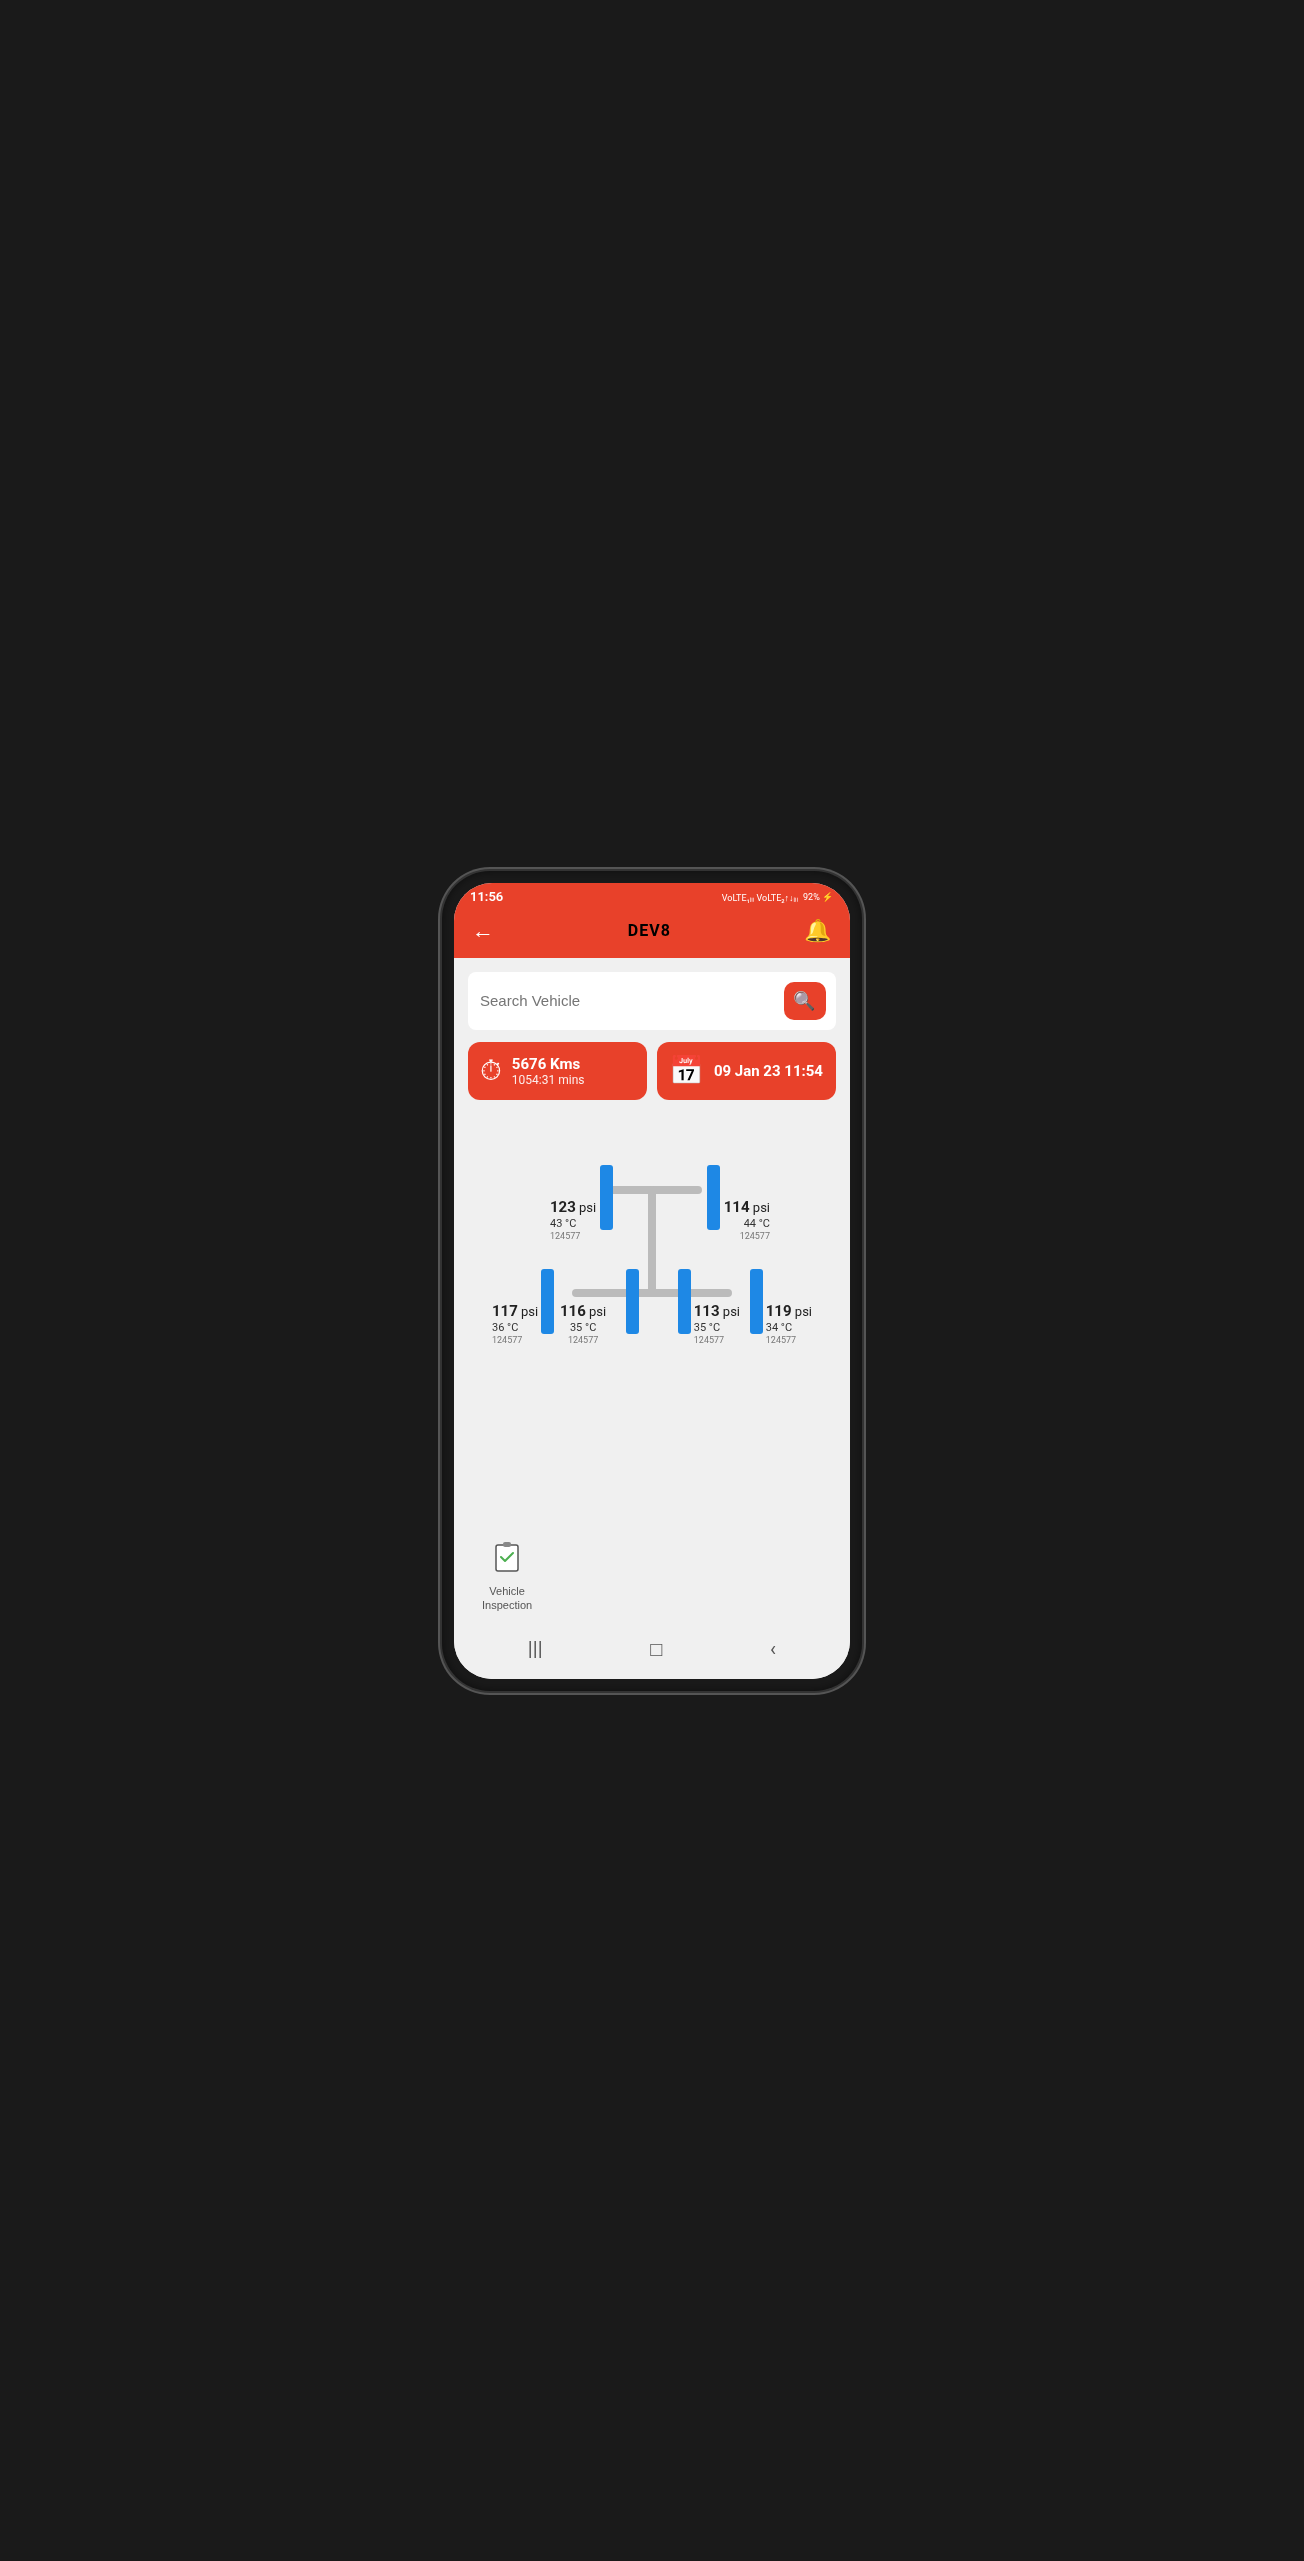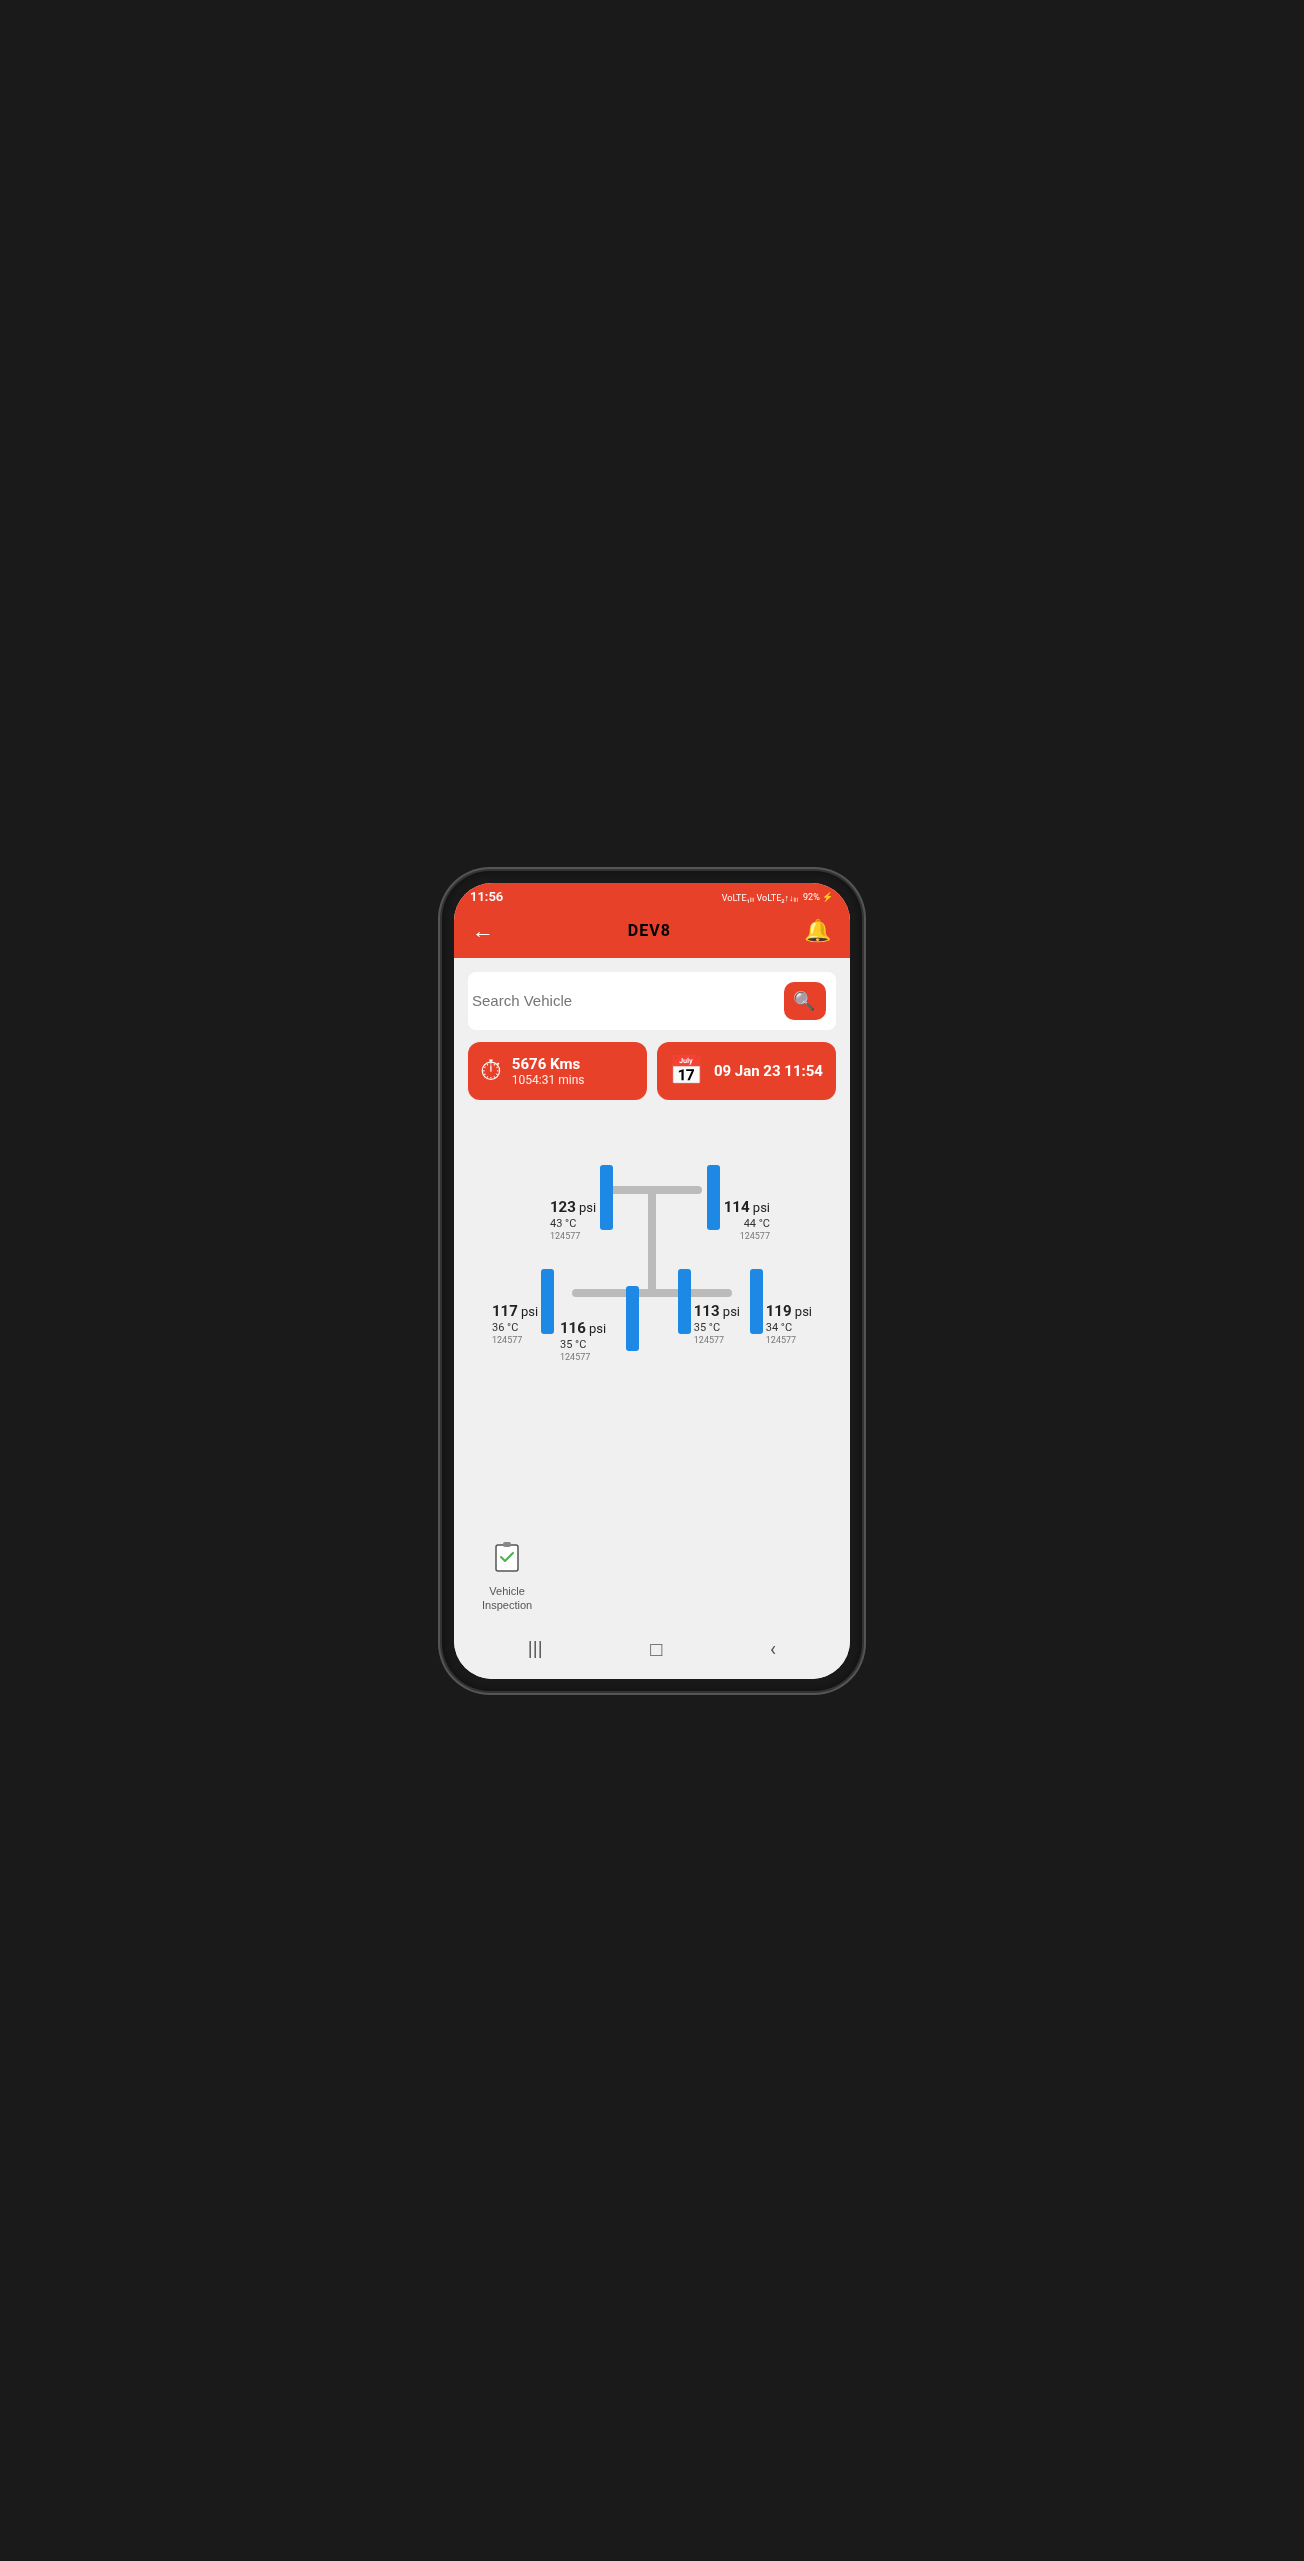--- a/index.html
+++ b/index.html
@@ -100,21 +100,21 @@
       display: flex;
       flex-direction: column;
     }
 
     
     .search-container {
       display: flex;
       align-items: center;
       background: white;
       border-radius: 8px;
-      padding: 10px 10px 10px 4px;
+      padding: 10px 10px 10px 12px;
       margin-bottom: 12px;
       gap: 8px;
     }
 
     .search-input {
       flex: 1;
       border: none;
       outline: none;
       background: transparent;
       font-size: 15px;
@@ -352,21 +352,21 @@
 
         <div class="tire-block" style="position:absolute; top:122px; left:0px; flex-direction:row-reverse; align-items:center; gap:3px;">
           <div class="tire-rect"></div>
           <div class="tire-data">
             <span class="td-psi"><b>117</b> <span>psi</span></span>
             <span class="td-temp"><span>36</span> °C</span>
             <span class="td-id">124577</span>
           </div>
         </div>
 
-        <div class="tire-block" style="position:absolute; top:139px; left:68px; flex-direction:row-reverse; align-items:center; gap:20px;">
+        <div class="tire-block" style="position:absolute; top:122px; left:68px; flex-direction:row-reverse; align-items:center; gap:20px;text-align:center;">
           <div class="tire-rect"></div>
           <div class="tire-data">
             <span class="td-psi"><b>116</b> <span>psi</span></span>
             <span class="td-temp"><span>35</span> °C</span>
             <span class="td-id">124577</span>
           </div>
         </div>
 
         <div class="tire-block" style="position:absolute; top:122px; right:72px; flex-direction:row; align-items:center; gap:3px;">
           <div class="tire-rect"></div>

